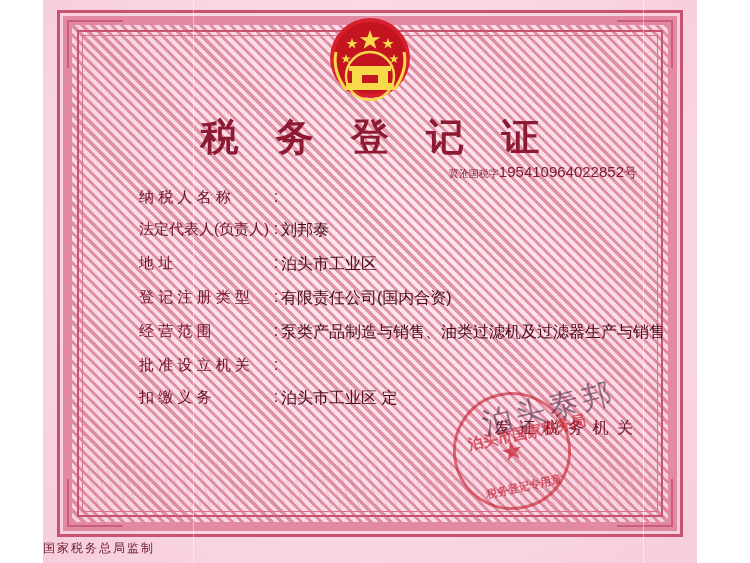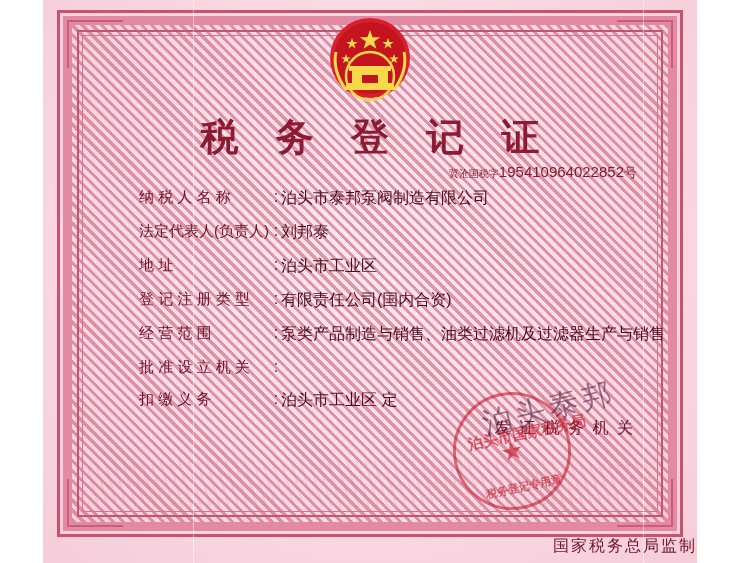--- a/index.html
+++ b/index.html
@@ -225,22 +225,22 @@
     font-size: 15px;
     color: #4a0f1f;
     z-index: 6;
     letter-spacing: 1px;
   }
 
   .footer {
     position: absolute;
     left: 0; right: 0;
     bottom: 6px;
-    text-align: right;
-    font-size: 16px;
+    text-align: left;
+    font-size: 12px;
     color: #6e152a;
     letter-spacing: 2px;
     z-index: 6;
   }
 
   
   .bottom-band {
     position: absolute;
     left: 45px; right: 45px;
     bottom: 56px;
@@ -308,21 +308,20 @@
 
   <div class="cert-number">
     <span class="lbl">冀沧国税字</span><span class="num">195410964022852</span><span class="suffix">号</span>
   </div>
 
   <div class="fields">
 
     <div class="field-row">
       <div class="field-label">纳 税 人 名 称</div>
       <div class="field-colon">:</div>
-      <div class="field-value">泊头市泰邦泵阀制造有限公司</div>
     </div>
 
     <div class="field-row">
       <div class="field-label">法定代表人(负责人)</div>
       <div class="field-colon">:</div>
       <div class="field-value">刘邦泰</div>
     </div>
 
     <div class="field-row">
       <div class="field-label">地          址</div>

